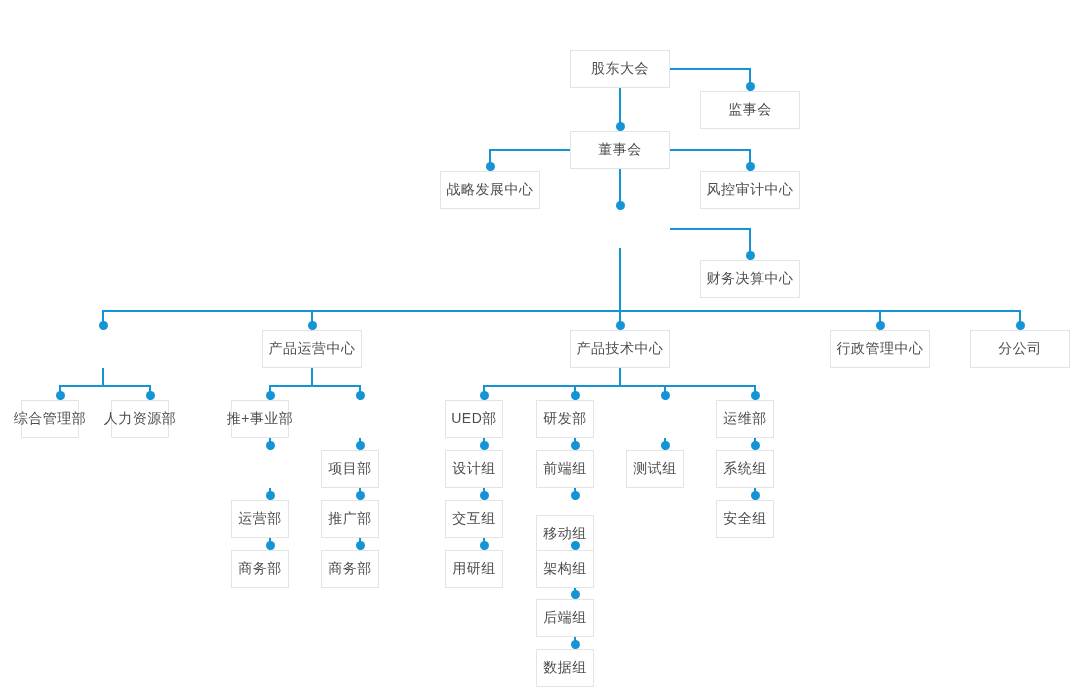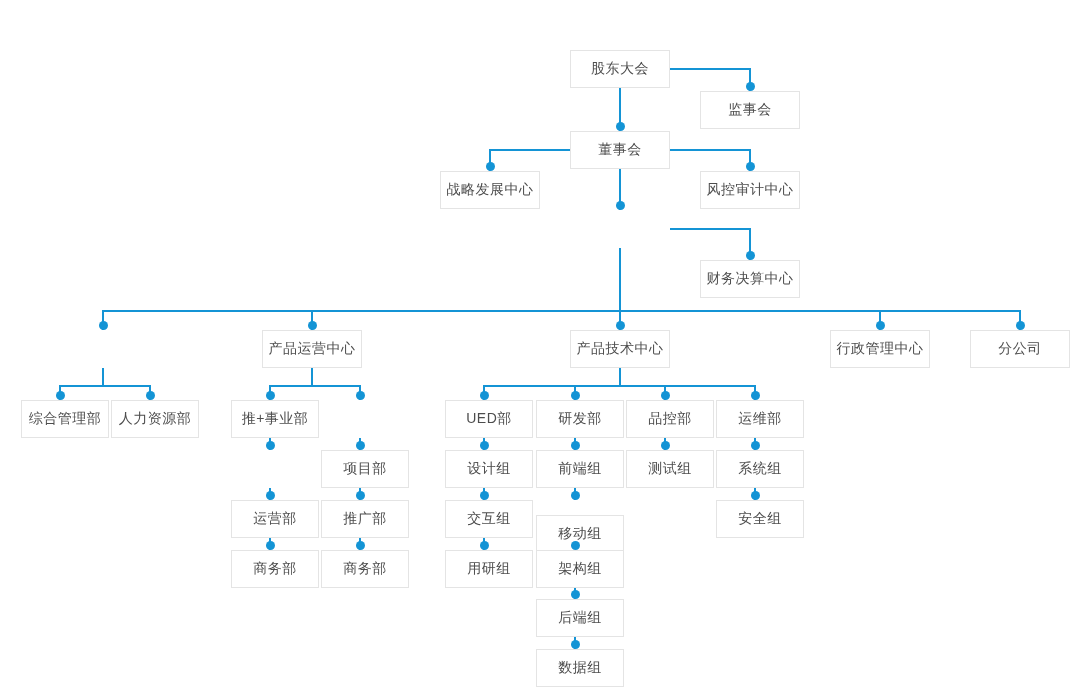--- a/index.html
+++ b/index.html
@@ -20,21 +20,21 @@
     display: flex;
     align-items: center;
     justify-content: center;
     font-size: 14px;
     letter-spacing: 0.5px;
     color: #4d4d4d;
     white-space: nowrap;
     z-index: 2;
   }
   .w100 { width: 100px; }
-  .w78  { width: 88px; }
+  .w78  { width: 58px; }
   .h, .v {
     position: absolute;
     background: #1494d5;
     z-index: 1;
   }
   .h { height: 2px; }
   .v { width: 2px; }
   .dot {
     position: absolute;
     width: 9px;
@@ -145,21 +145,20 @@
   <div class="node w100" style="left:700px;top:260px">财务决算中心</div>
   <div class="node w100" style="left:262px;top:330px">产品运营中心</div>
   <div class="node w100" style="left:570px;top:330px">产品技术中心</div>
   <div class="node w100" style="left:830px;top:330px">行政管理中心</div>
   <div class="node w100" style="left:970px;top:330px">分公司</div>
   <div class="node w78" style="left:21px;top:400px">综合管理部</div>
   <div class="node w78" style="left:111px;top:400px">人力资源部</div>
   <div class="node w78" style="left:231px;top:400px">推+事业部</div>
   <div class="node w78" style="left:445px;top:400px">UED部</div>
   <div class="node w78" style="left:536px;top:400px">研发部</div>
-  <div class="node w78" style="left:626px;top:400px">品控部</div>
   <div class="node w78" style="left:716px;top:400px">运维部</div>
   <div class="node w78" style="left:231px;top:500px">运营部</div>
   <div class="node w78" style="left:231px;top:550px">商务部</div>
   <div class="node w78" style="left:321px;top:500px">推广部</div>
   <div class="node w78" style="left:321px;top:450px">项目部</div>
   <div class="node w78" style="left:321px;top:550px">商务部</div>
   <div class="node w78" style="left:445px;top:450px">设计组</div>
   <div class="node w78" style="left:445px;top:500px">交互组</div>
   <div class="node w78" style="left:445px;top:550px">用研组</div>
   <div class="node w78" style="left:536px;top:450px">前端组</div>

